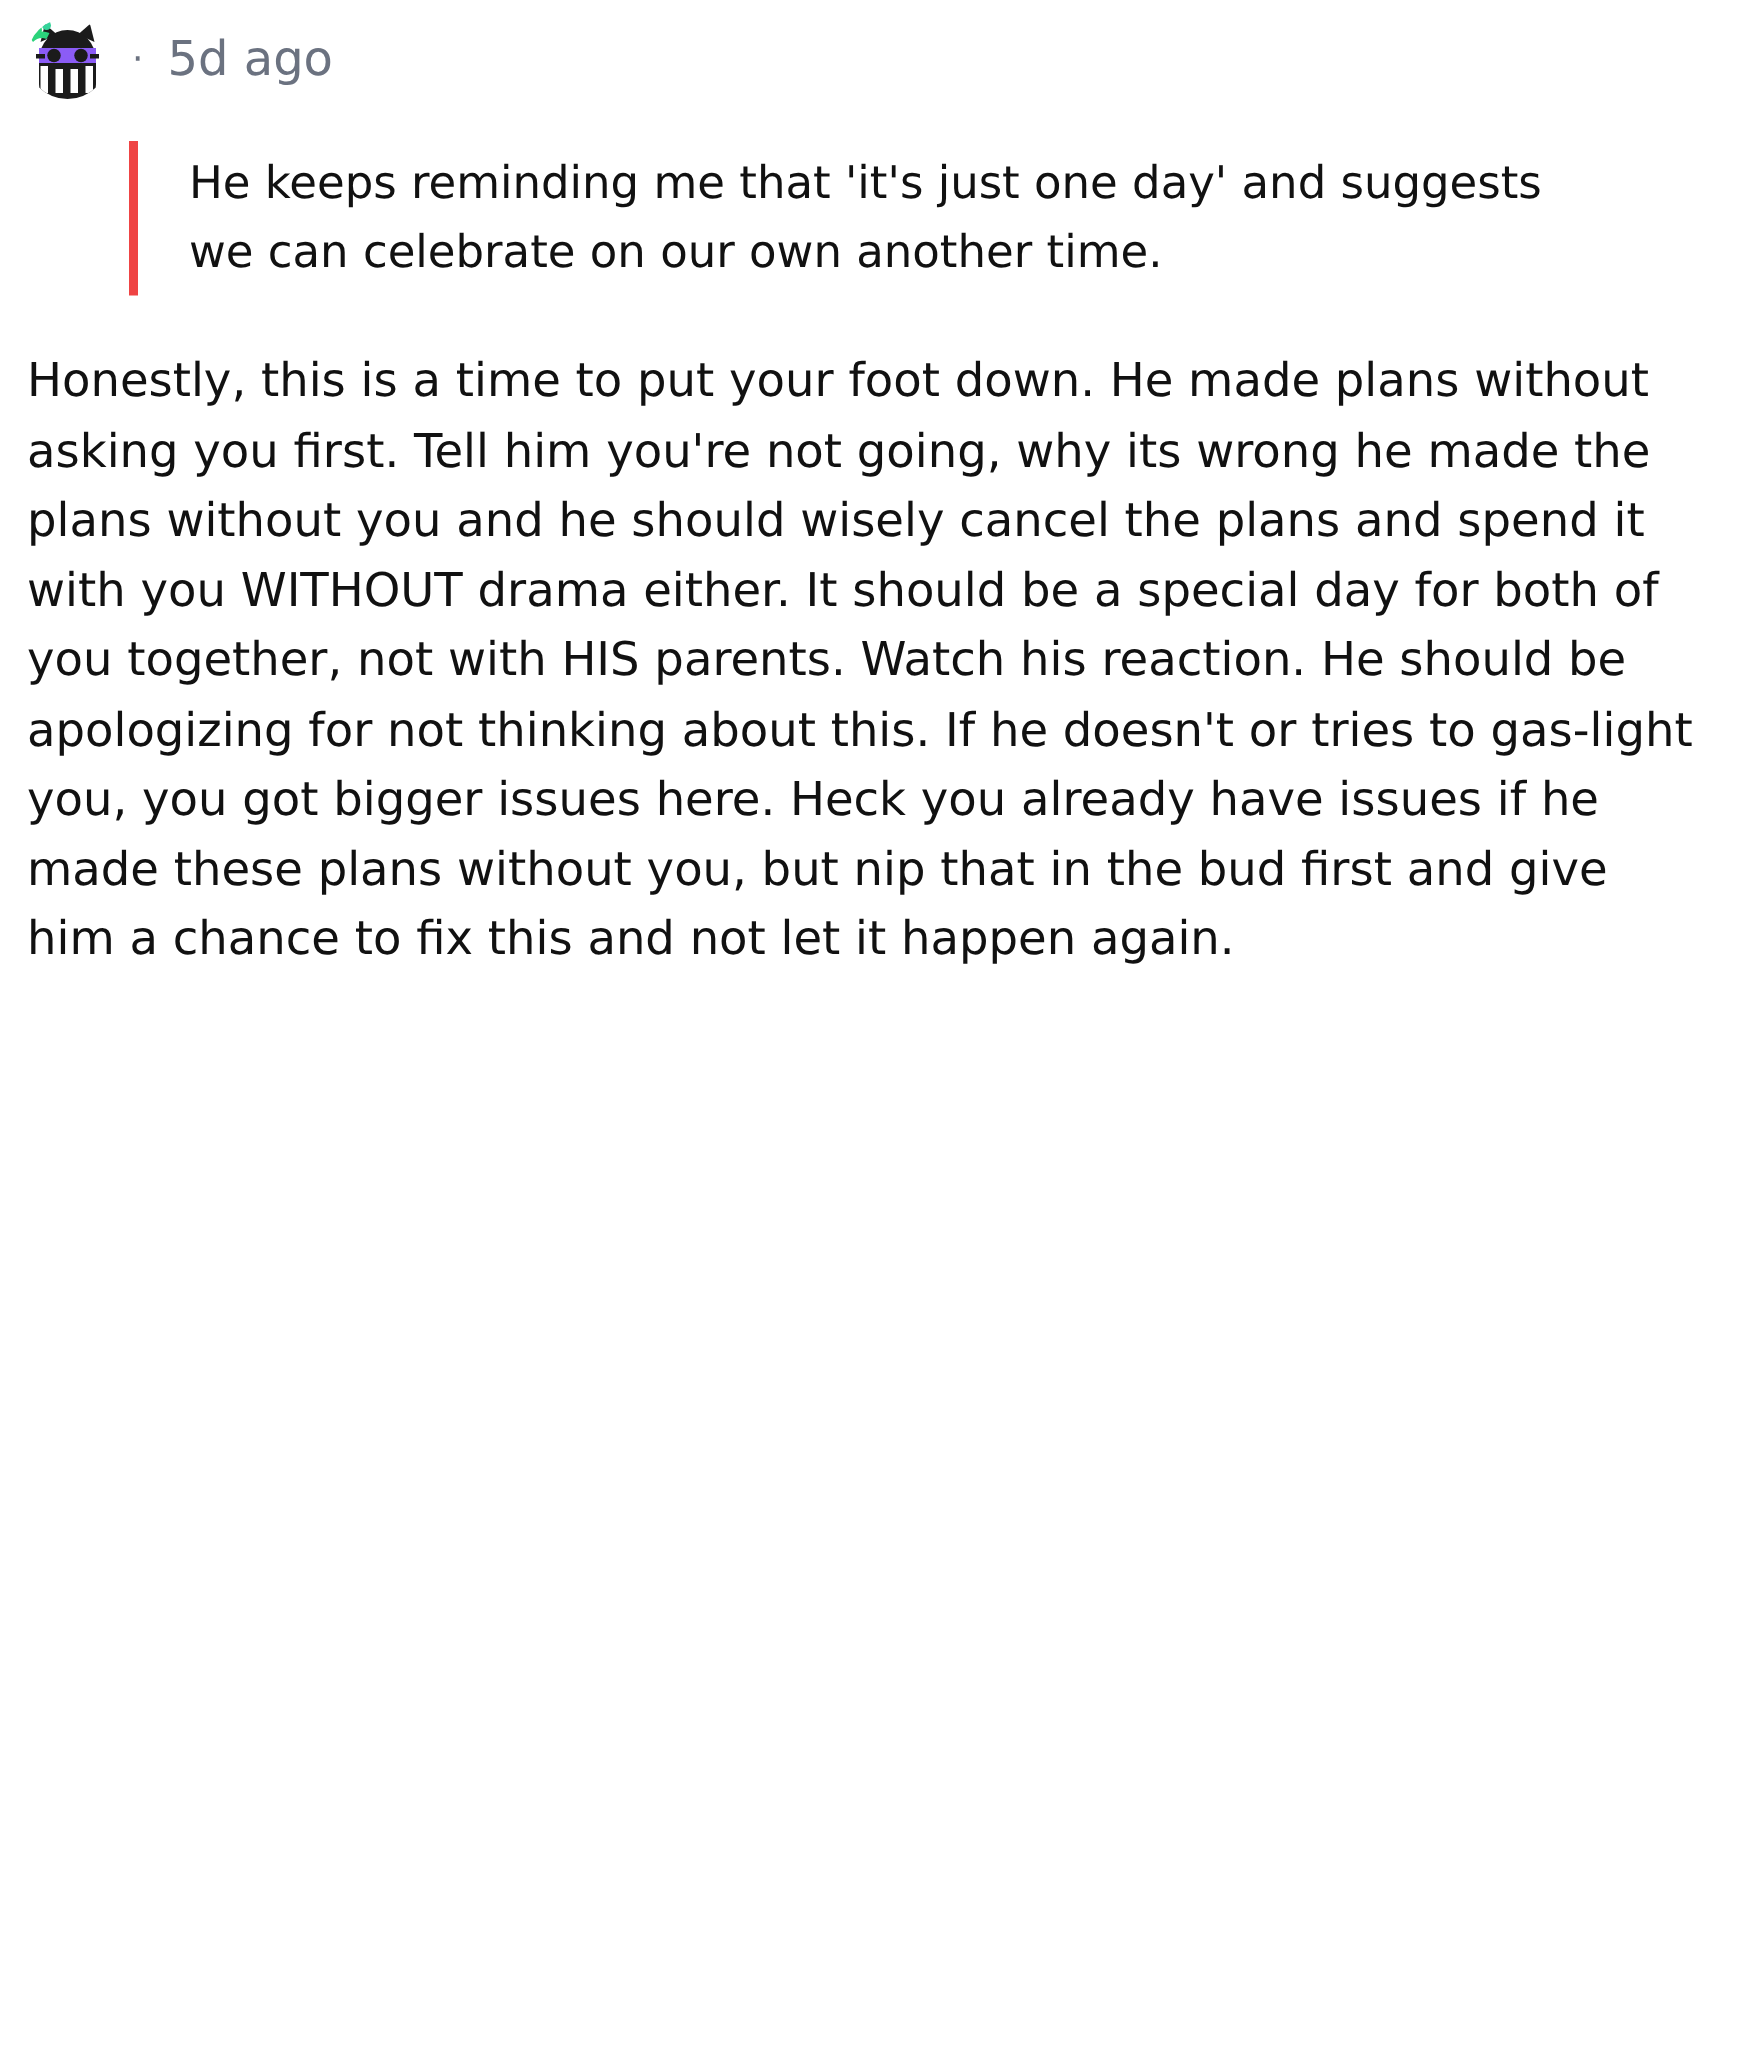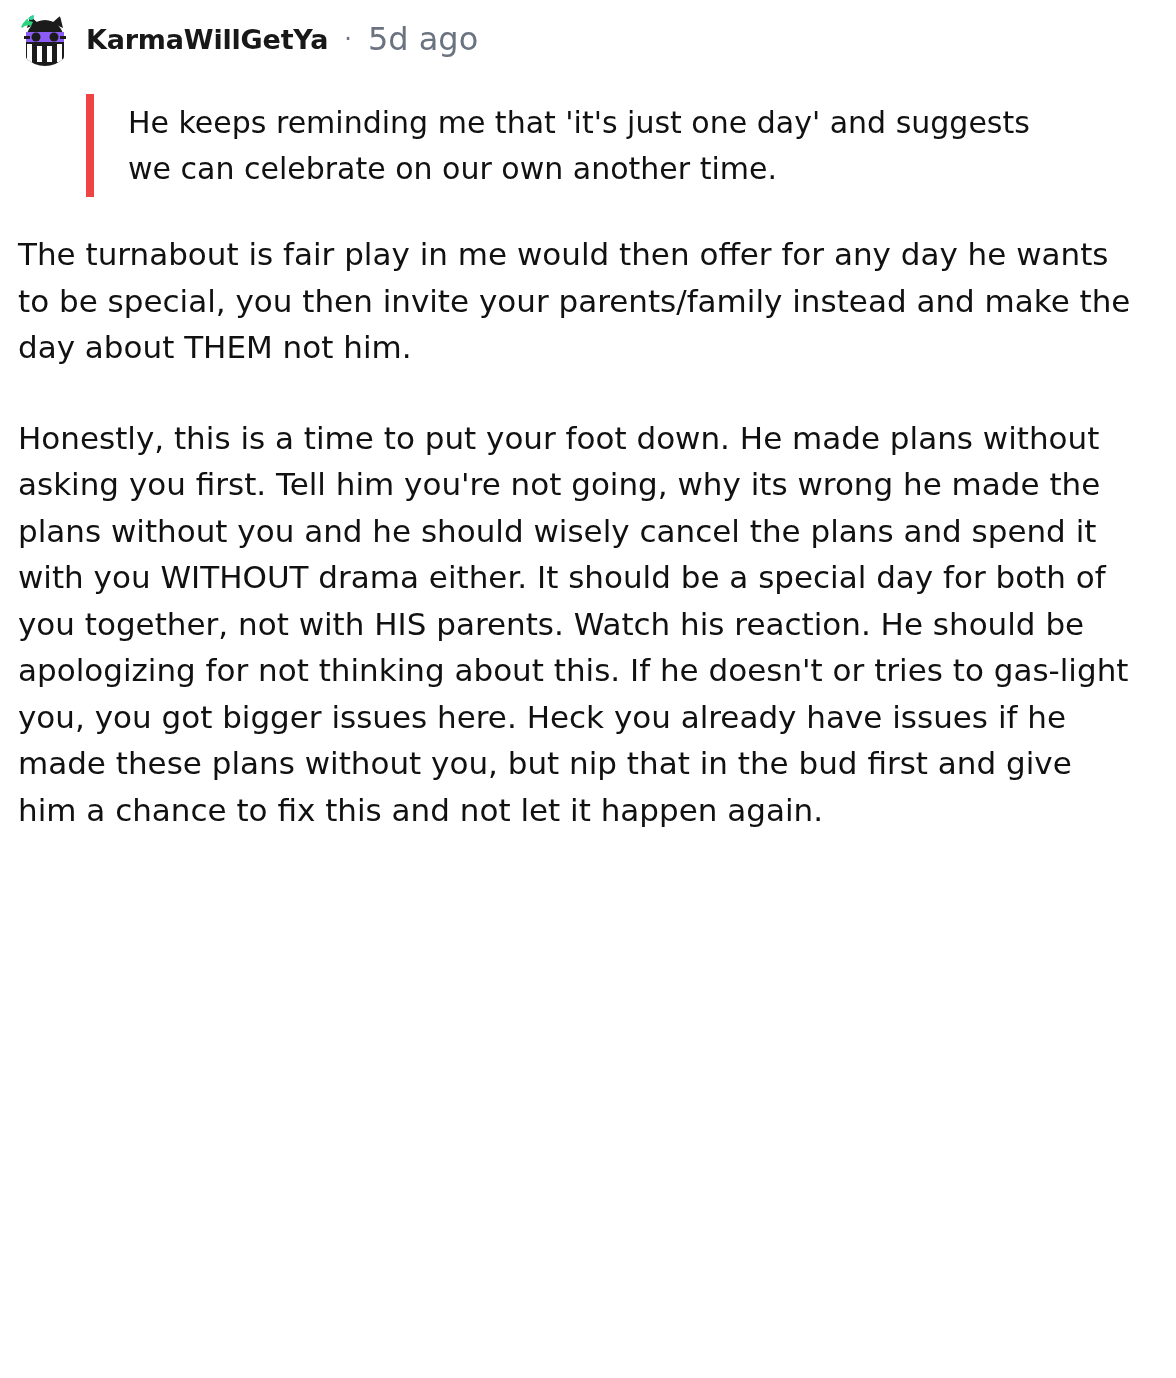--- a/index.html
+++ b/index.html
@@ -46,21 +46,21 @@
     line-height: 1;
     padding: 0 2px;
   }
   .timestamp {
     font-size: 32px;
     color: #6b7280;
   }
   .quote {
     margin: 26px 0 0 68px;
     padding: 6px 0 6px 34px;
-    border-left: 8px solid #ef4444;
+    border-left: 6px solid #ef4444;
     max-width: 920px;
   }
   .quote p {
     margin: 0;
     font-size: 30px;
     line-height: 1.52;
     color: #111111;
     font-weight: 400;
   }
   .body {
@@ -101,27 +101,25 @@
           <circle cx="18" cy="25" r="4.5" fill="#1b1b1b"></circle>
           <circle cx="36" cy="25" r="4.5" fill="#1b1b1b"></circle>
           <path d="M6 24 h6 v3 h-6 Z" fill="#1b1b1b"></path>
           <path d="M42 24 h6 v3 h-6 Z" fill="#1b1b1b"></path>
           <path d="M2 13 q6 -6 13 -3 l-2 4 q-5 -2 -9 2 Z" fill="#2bd37b"></path>
           <circle cx="6" cy="8" r="4" fill="#2bd37b"></circle>
           <circle cx="13" cy="5" r="3" fill="#34d399"></circle>
         </g>
       </svg>
     </div>
-    <span class="author">KarmaWillGetYa</span>
     <span class="dot">·</span>
     <span class="timestamp">5d ago</span>
   </div>
 
   <blockquote class="quote">
     <p>He keeps reminding me that 'it's just one day' and suggests we can celebrate on our own another time.</p>
   </blockquote>
 
   <div class="body">
-    <p>The turnabout is fair play in me would then offer for any day he wants to be special, you then invite your parents/family instead and make the day about THEM not him.</p>
     <p>Honestly, this is a time to put your foot down. He made plans without asking you first. Tell him you're not going, why its wrong he made the plans without you and he should wisely cancel the plans and spend it with you WITHOUT drama either. It should be a special day for both of you together, not with HIS parents. Watch his reaction. He should be apologizing for not thinking about this. If he doesn't or tries to gas-light you, you got bigger issues here. Heck you already have issues if he made these plans without you, but nip that in the bud first and give him a chance to fix this and not let it happen again.</p>
   </div>
 
 </div>
 
 </body></html>

